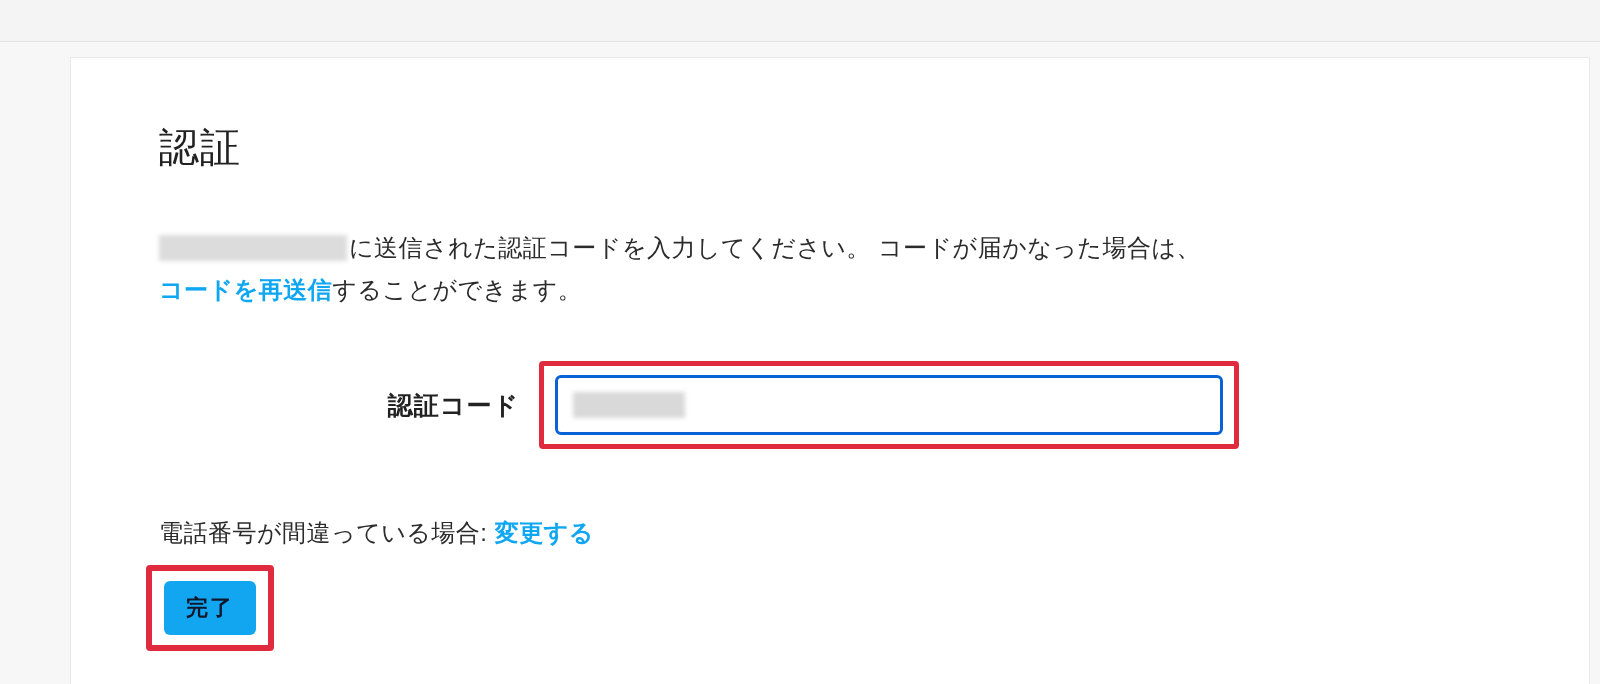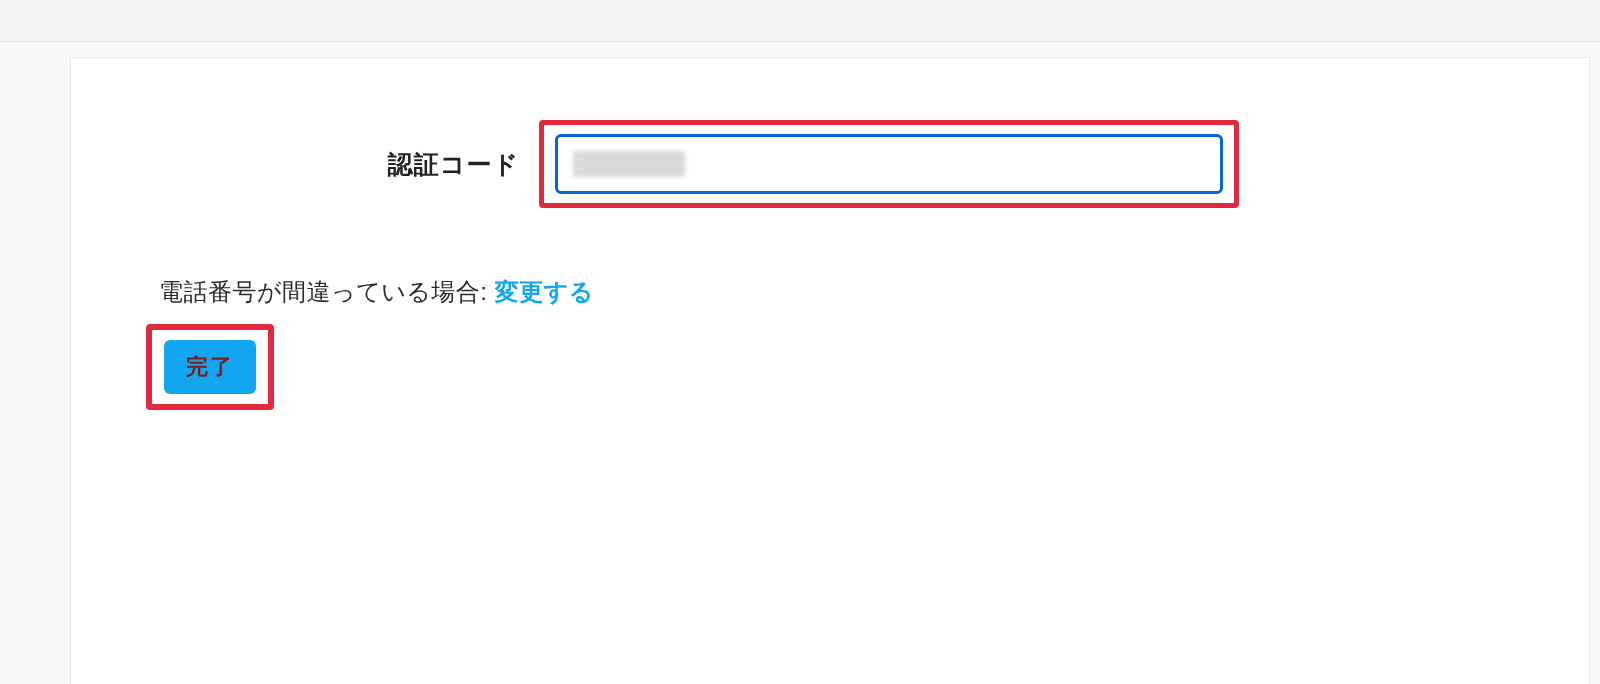--- a/index.html
+++ b/index.html
@@ -109,39 +109,44 @@
     }
     .btn-highlight {
       display: inline-block;
       border: 6px solid #e02b3f;
       padding: 10px 12px;
       border-radius: 4px;
       margin-left: -13px;
     }
     .submit-btn {
       background: #12a6f0;
-      color: #7f1d1d;
+      color: #0f172a;
       border: none;
       font-size: 22px;
       font-weight: 700;
       padding: 12px 22px;
       border-radius: 6px;
       cursor: pointer;
       letter-spacing: 2px;
     }
   </style>
 </head>
 <body>
 
 <div class="topbar"></div>
 
 <div class="page-wrap">
   <div class="card">
 
+    <h1 class="heading">認証</h1>
 
+    <p class="description">
+      <span class="redacted"></span><span>に送信された認証コードを入力してください。 コードが届かなった場合は、</span><br>
+      <span class="link">コードを再送信</span><span>することができます。</span>
+    </p>
 
     <div class="form-row">
       <label class="form-label">認証コード</label>
       <div class="input-highlight">
         <div class="input-redacted-overlay">
           <input class="code-input" type="text" value="" style="">
           <span class="input-pixelate"></span>
         </div>
       </div>
     </div>

